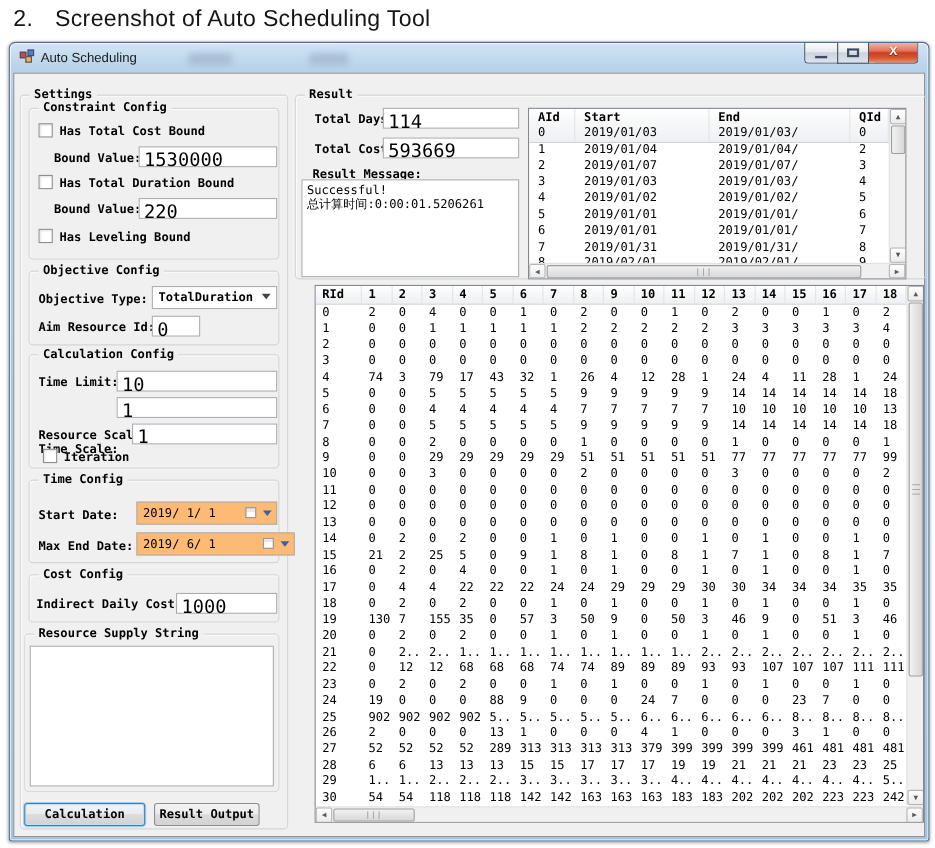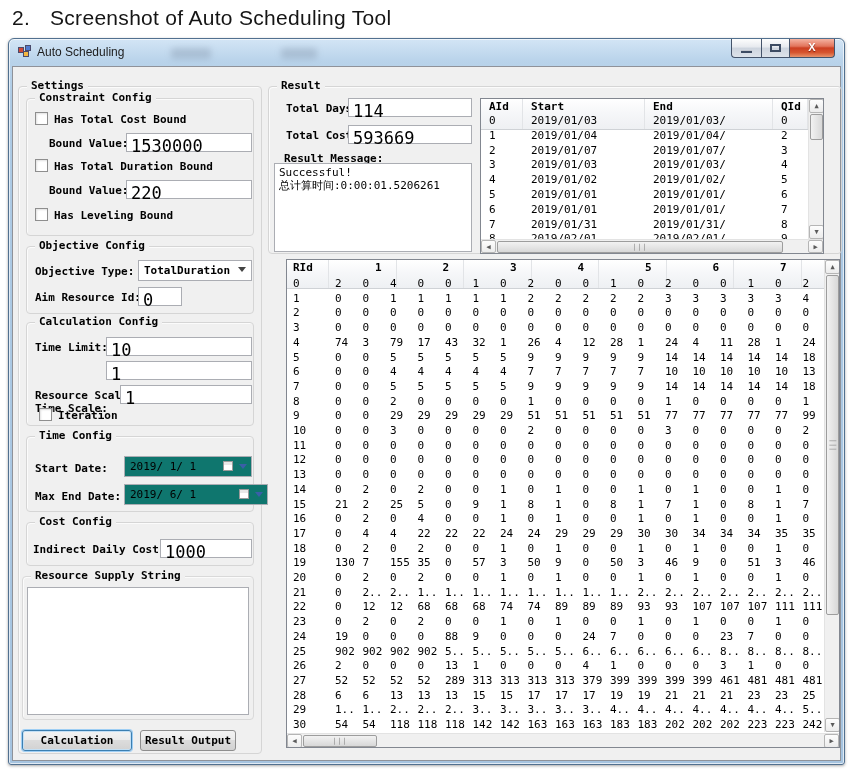--- a/index.html
+++ b/index.html
@@ -53,21 +53,21 @@
   
   .label { position:absolute; font-weight:bold; white-space:nowrap; }
   .checkbox { position:absolute; width:13px; height:13px; background:#fff; border:1px solid #8e8e8e;
               box-shadow:inset 1px 1px 2px rgba(0,0,0,.12); }
   .textbox { position:absolute; background:#fff; border:1px solid #abadb3; padding:2px 4px 0 4px;
              font-family:"DejaVu Sans Mono", monospace; font-size:17px; }
   .combo { position:absolute; background:#fff; border:1px solid #abadb3; }
   .combo .val { position:absolute; left:5px; top:3px; font-weight:bold; }
   .combo .arrow { position:absolute; right:5px; top:6px; width:0; height:0;
                   border-left:4px solid transparent; border-right:4px solid transparent; border-top:5px solid #444; }
-  .datepicker { position:absolute; background:#0f766e; border:1px solid #abadb3;text-align:center; }
+  .datepicker { position:absolute; background:#fdba74; border:1px solid #abadb3;text-align:center; }
   .datepicker .val { position:absolute; left:5px; top:3px; }
   .dp-cal { position:absolute; right:18px; top:4px; width:10px; height:10px; border:1px solid #9a9a9a;
             background:linear-gradient(180deg,#e8e8e8 0 3px,#fff 3px); }
   .dp-arrow { position:absolute; right:4px; top:7px; width:0; height:0;
               border-left:4px solid transparent; border-right:4px solid transparent; border-top:5px solid #3a5fa8; }
   .multiline { position:absolute; background:#fff; border:1px solid #abadb3; }
   .message { white-space:pre-line; padding:2px 4px; line-height:13px; }
 
   .btn { position:absolute; height:21px; border:1px solid #8e8e8e; border-radius:3px; text-align:center;
          font-weight:bold; line-height:19px; cursor:default;
@@ -90,21 +90,21 @@
   .agrid .grid-body { left:0; top:15px; right:15px; bottom:14px; }
   .agrid .grow { height:14.8px; line-height:14.8px; }
   .agrid .gcell { padding-left:8px; }
   .agrid .c0 { width:42px; }
   .agrid .c1 { width:122px; }
   .agrid .c2 { width:128px; }
   .agrid .c3 { width:35px; }
 
   
   .rgrid { left:284px; top:257px; width:554px; height:489px; }
-  .rgrid .grid-header { right:15px; height:29px; line-height:16px;gap:40px; }
+  .rgrid .grid-header { right:15px; height:17px; line-height:16px; }
   .rgrid .grid-body { left:0; top:17px; right:15px; bottom:15px; }
   .rgrid .grow { height:14.71px; line-height:14.6px; }
   .rgrid .gcell { padding-left:6px; }
   .rgrid .gcell { width:27.5px; }
   .rgrid .c0 { width:42px; }
 
   
   .vscroll { position:absolute; width:15px; background:#f0f0f0; border-left:1px solid #e3e3e3; }
   .hscroll { position:absolute; height:14px; background:#f0f0f0; border-top:1px solid #e3e3e3; }
   .sbtn { position:absolute; width:15px; height:14px; background:linear-gradient(180deg,#fdfdfd,#ececec);

